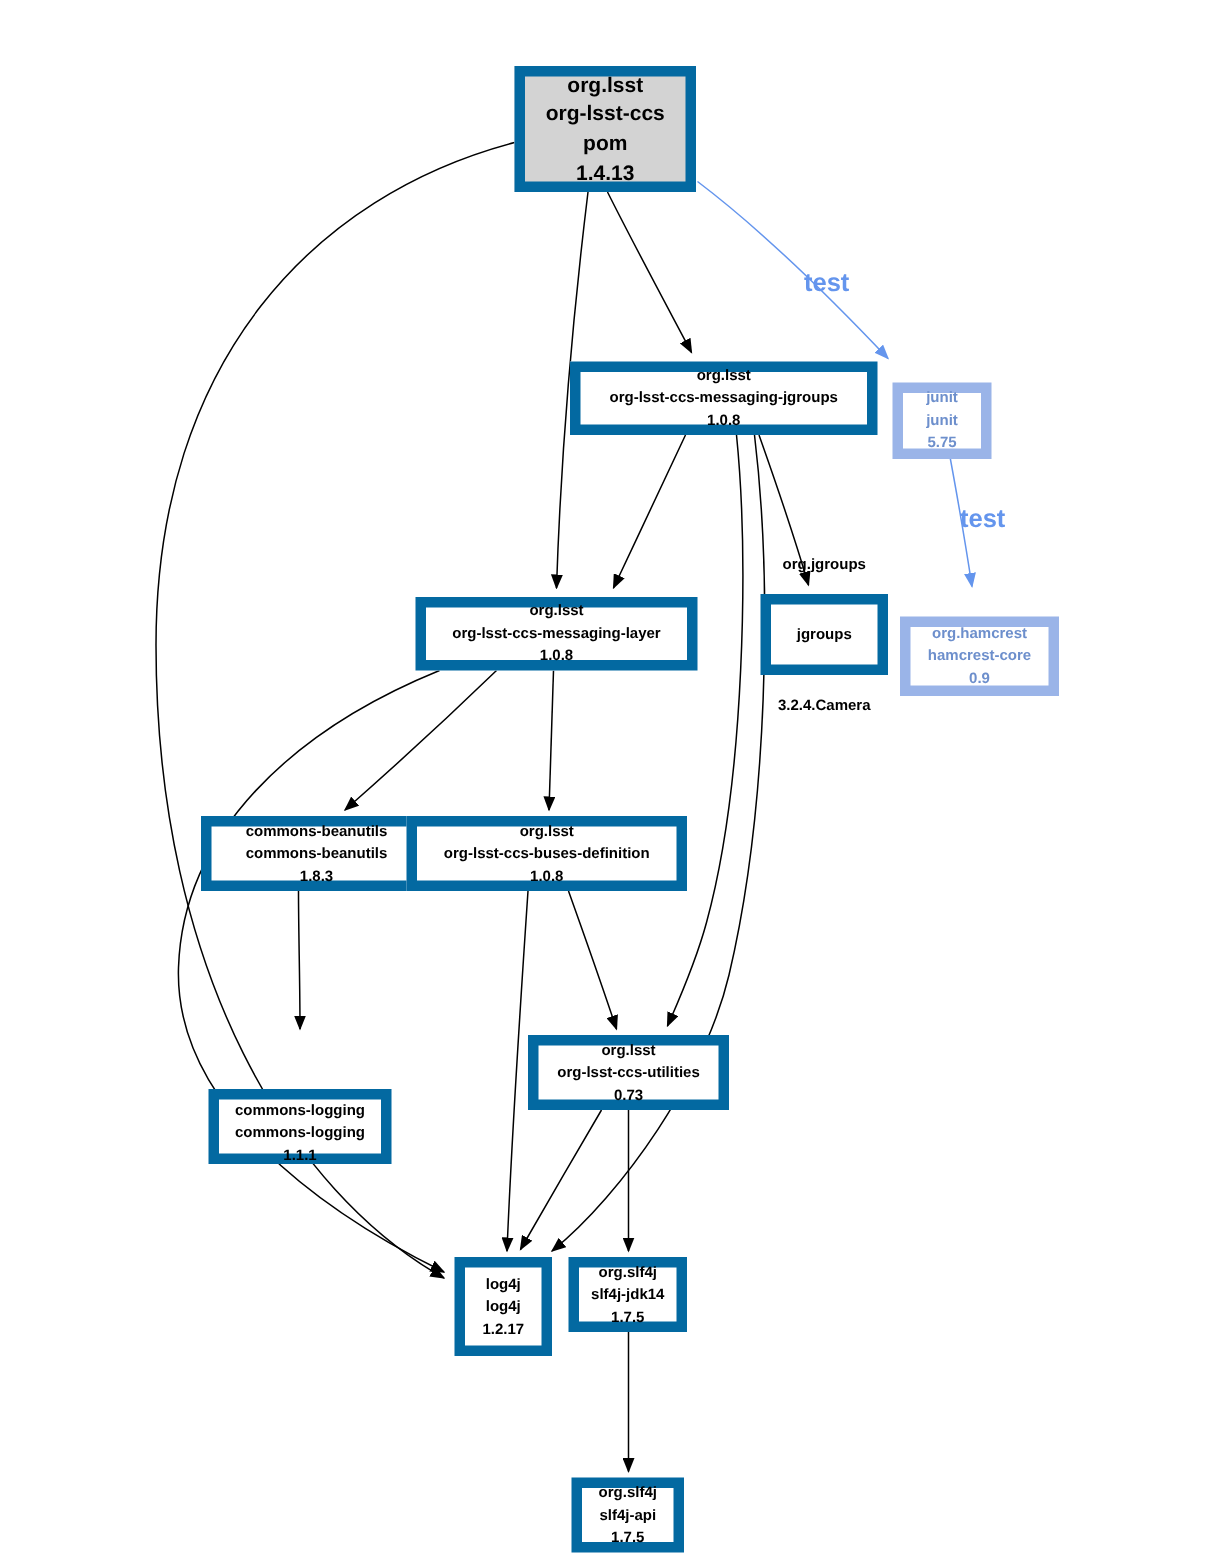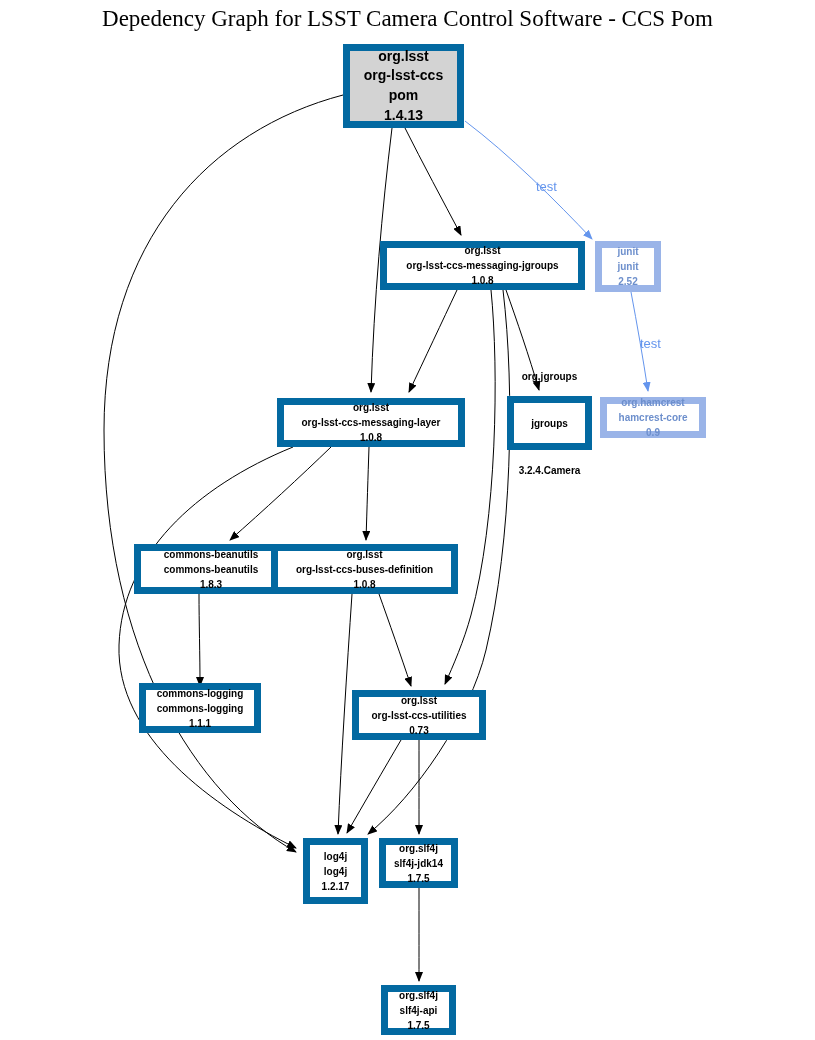--- a/index.html
+++ b/index.html
@@ -6,22 +6,22 @@
   #canvas{position:relative;width:815px;height:1040px;background:#ffffff;overflow:hidden;
           font-family:"Liberation Sans",sans-serif;}
   #edge-layer{position:absolute;left:0;top:0;width:815px;height:1040px;}
   .graph-title{position:absolute;left:0;top:6px;width:815px;text-align:center;
                font-family:"Liberation Serif",serif;font-size:23px;color:#000;}
   .node{position:absolute;box-sizing:border-box;background:#ffffff;border:7px solid #0369a1;
         display:flex;flex-direction:column;align-items:center;justify-content:center;
         text-align:center;font-size:10px;line-height:1.5;color:#000;font-weight:bold;}
   .node span{white-space:nowrap;}
   .node.root{background:#d3d3d3;font-size:14px;line-height:1.4;}
-  .node.test{border-color:#9ab4e8;color:#6d8fcc;}
-  .edge-label{position:absolute;font-size:13px;color:#6495ed;}
+  .node.test{border-color:#9ab4e8;color:#6d8fcc;margin-top:14px;}
+  .edge-label{position:absolute;font-size:17px;color:#6495ed;font-weight:bold;}
   path.edge{fill:none;stroke:#000;stroke-width:1;}
   path.edge.test{stroke:#6495ed;}
 </style>
 </head>
 <body>
 
 <div id="canvas">
 
   <svg id="edge-layer" viewBox="0 0 815 1040" xmlns="http://www.w3.org/2000/svg">
     <defs>
@@ -46,75 +46,74 @@
     <path class="edge" d="M 369 447 C 368 476 367 508 366 540" marker-end="url(#arrow-black)"></path>
     <path class="edge" d="M 293 447 C 195 487 122 555 119 645 C 116 737 213 807 296 848" marker-end="url(#arrow-black)"></path>
     <path class="edge" d="M 199 594 C 199 622 200 654 200 686" marker-end="url(#arrow-black)"></path>
     <path class="edge" d="M 379 594 C 389 622 401 656 411 686" marker-end="url(#arrow-black)"></path>
     <path class="edge" d="M 352 594 C 347 668 341 760 338 834" marker-end="url(#arrow-black)"></path>
     <path class="edge" d="M 401 740 C 384 769 363 805 347 833" marker-end="url(#arrow-black)"></path>
     <path class="edge" d="M 419 740 C 419 768 419 802 419 834" marker-end="url(#arrow-black)"></path>
     <path class="edge" d="M 419 888 C 419 917 419 950 419 981" marker-end="url(#arrow-black)"></path>
   </svg>
 
-  <div class="graph-title">Depedency Graph for LSST Camera Control Software - CCS Pom</div>
 
   <span class="edge-label" style="left:536px;top:179px;">test</span>
   <span class="edge-label" style="left:640px;top:336px;">test</span>
 
   <div class="node root" style="left:343px;top:44px;width:121px;height:84px;">
     <span>org.lsst</span>
     <span>org-lsst-ccs</span>
     <span>pom</span>
     <span>1.4.13</span>
   </div>
 
   <div class="node" style="left:380px;top:241px;width:205px;height:49px;">
     <span>org.lsst</span>
     <span>org-lsst-ccs-messaging-jgroups</span>
     <span>1.0.8</span>
   </div>
 
   <div class="node test" style="left:595px;top:241px;width:66px;height:51px;">
     <span>junit</span>
     <span>junit</span>
-    <span>2.52</span>
+    <span>5.75</span>
   </div>
 
   <div class="node" style="left:277px;top:398px;width:188px;height:49px;">
     <span>org.lsst</span>
     <span>org-lsst-ccs-messaging-layer</span>
     <span>1.0.8</span>
   </div>
 
   <div class="node" style="left:507px;top:396px;width:85px;height:54px;gap:32px;">
     <span>org.jgroups</span>
     <span>jgroups</span>
     <span>3.2.4.Camera</span>
   </div>
 
-  <div class="node test" style="left:600px;top:397px;width:106px;height:41px;">
+  <div class="node test" style="left:600px;top:397px;width:106px;height:53px;">
     <span>org.hamcrest</span>
     <span>hamcrest-core</span>
     <span>0.9</span>
   </div>
 
   <div class="node" style="left:134px;top:544px;width:154px;height:50px;">
     <span>commons-beanutils</span>
     <span>commons-beanutils</span>
     <span>1.8.3</span>
   </div>
 
   <div class="node" style="left:271px;top:544px;width:187px;height:50px;">
     <span>org.lsst</span>
     <span>org-lsst-ccs-buses-definition</span>
     <span>1.0.8</span>
   </div>
 
-  <div class="node" style="left:139px;top:683px;width:122px;height:50px;">
+  <div class="node" style="left:139px;top:726px;width:122px;height:50px;justify-content:space-between;">
     <span>commons-logging</span>
     <span>commons-logging</span>
     <span>1.1.1</span>
   </div>
 
   <div class="node" style="left:352px;top:690px;width:134px;height:50px;">
     <span>org.lsst</span>
     <span>org-lsst-ccs-utilities</span>
     <span>0.73</span>
   </div>

